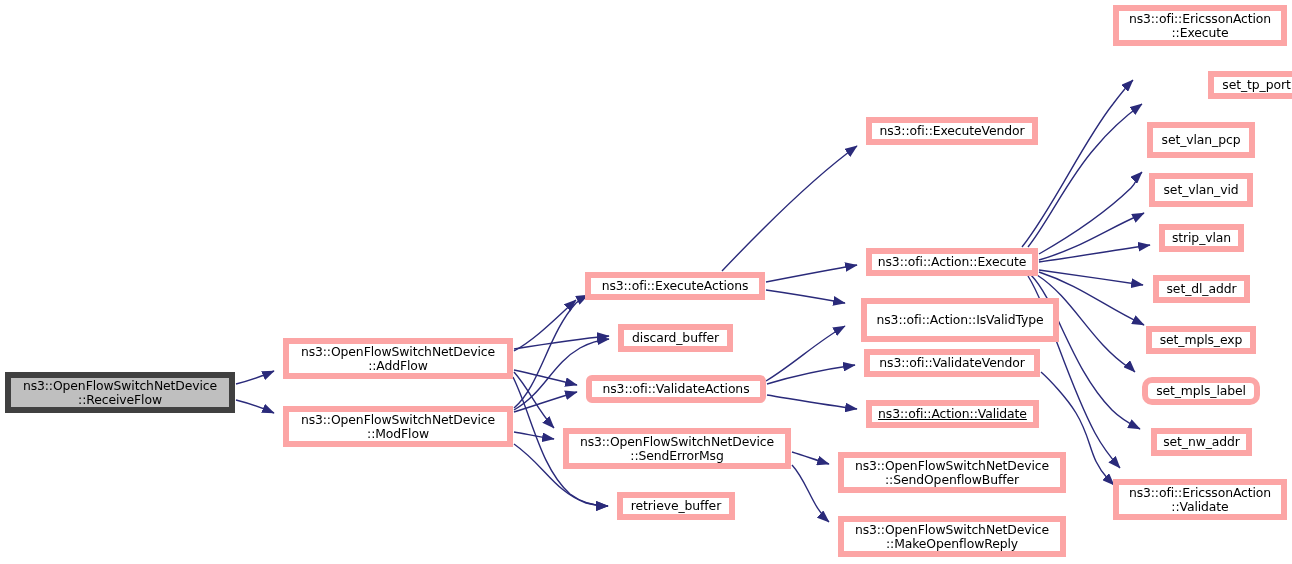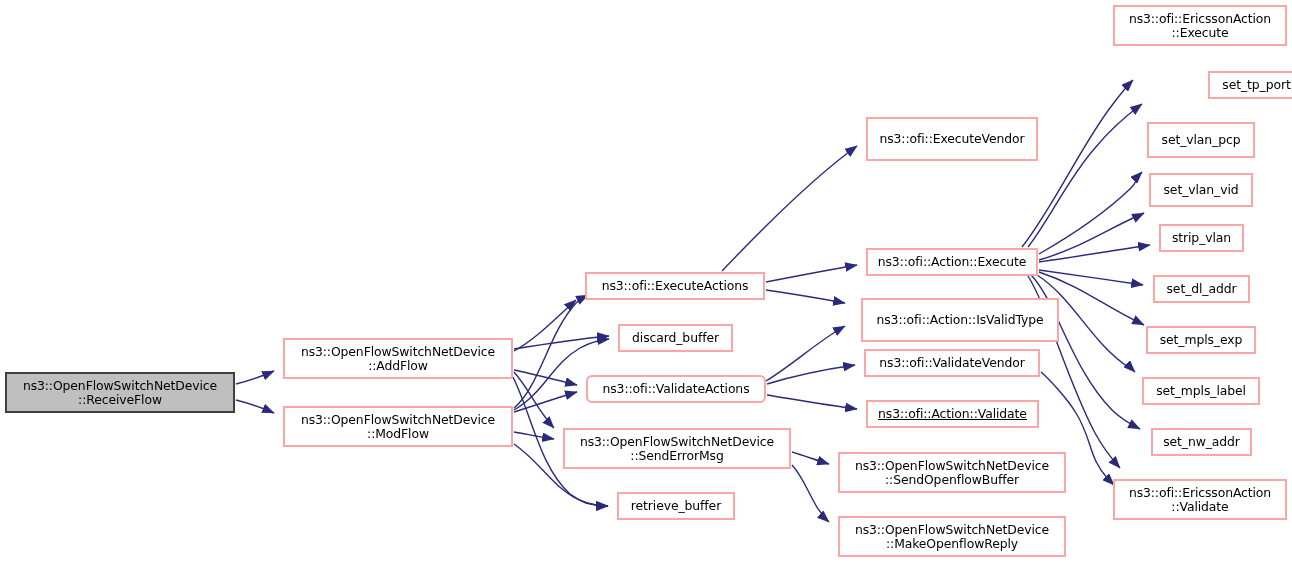--- a/index.html
+++ b/index.html
@@ -21,21 +21,21 @@
   svg.edges {
     position: absolute;
     left: 0;
     top: 0;
     width: 1292px;
     height: 564px;
   }
   .node {
     position: absolute;
     box-sizing: border-box;
-    border: 2px solid #fca5a5;
+    border: 6px solid #fca5a5;
     background: #ffffff;
     color: #000000;
     font-size: 12.4px;
     line-height: 13.6px;
     display: flex;
     align-items: center;
     justify-content: center;
     text-align: center;
     white-space: pre-line;
     letter-spacing: -0.1px;
@@ -99,35 +99,35 @@
       <div class="node" style="left: 283px; top: 338px; width: 230px; height: 41px;"><span class="node-label">ns3::OpenFlowSwitchNetDevice
 ::AddFlow</span></div>
       <div class="node" style="left: 283px; top: 406px; width: 230px; height: 41px;"><span class="node-label">ns3::OpenFlowSwitchNetDevice
 ::ModFlow</span></div>
       <div class="node" style="left: 585px; top: 272px; width: 180px; height: 28px;"><span class="node-label">ns3::ofi::ExecuteActions</span></div>
       <div class="node" style="left: 618px; top: 324px; width: 115px; height: 28px;"><span class="node-label">discard_buffer</span></div>
       <div class="node" style="left: 586px; top: 375px; width: 180px; height: 28px; border-radius: 6px;"><span class="node-label">ns3::ofi::ValidateActions</span></div>
       <div class="node" style="left: 563px; top: 428px; width: 228px; height: 41px;"><span class="node-label">ns3::OpenFlowSwitchNetDevice
 ::SendErrorMsg</span></div>
       <div class="node" style="left: 617px; top: 492px; width: 118px; height: 28px;"><span class="node-label">retrieve_buffer</span></div>
-      <div class="node" style="left: 866px; top: 117px; width: 172px; height: 44px;"><span class="node-label">ns3::ofi::ExecuteVendor</span></div>
+      <div class="node" style="left: 866px; top: 117px; width: 172px; height: 28px;"><span class="node-label">ns3::ofi::ExecuteVendor</span></div>
       <div class="node" style="left: 866px; top: 248px; width: 172px; height: 28px;"><span class="node-label">ns3::ofi::Action::Execute</span></div>
       <div class="node" style="left: 861px; top: 298px; width: 198px; height: 44px;"><span class="node-label">ns3::ofi::Action::IsValidType</span></div>
       <div class="node" style="left: 864px; top: 349px; width: 176px; height: 28px;"><span class="node-label">ns3::ofi::ValidateVendor</span></div>
       <div class="node" style="left: 866px; top: 400px; width: 173px; height: 28px; text-decoration: underline;"><span class="node-label">ns3::ofi::Action::Validate</span></div>
       <div class="node" style="left: 838px; top: 452px; width: 228px; height: 41px;"><span class="node-label">ns3::OpenFlowSwitchNetDevice
 ::SendOpenflowBuffer</span></div>
       <div class="node" style="left: 838px; top: 516px; width: 228px; height: 41px;"><span class="node-label">ns3::OpenFlowSwitchNetDevice
 ::MakeOpenflowReply</span></div>
       <div class="node" style="left: 1113px; top: 5px; width: 174px; height: 41px;"><span class="node-label">ns3::ofi::EricssonAction
 ::Execute</span></div>
       <div class="node" style="left: 1208px; top: 71px; width: 97px; height: 28px;"><span class="node-label">set_tp_port</span></div>
       <div class="node" style="left: 1147px; top: 122px; width: 108px; height: 36px;"><span class="node-label">set_vlan_pcp</span></div>
       <div class="node" style="left: 1149px; top: 173px; width: 104px; height: 34px;"><span class="node-label">set_vlan_vid</span></div>
       <div class="node" style="left: 1159px; top: 224px; width: 85px; height: 28px;"><span class="node-label">strip_vlan</span></div>
       <div class="node" style="left: 1153px; top: 275px; width: 97px; height: 28px;"><span class="node-label">set_dl_addr</span></div>
       <div class="node" style="left: 1146px; top: 326px; width: 110px; height: 28px;"><span class="node-label">set_mpls_exp</span></div>
-      <div class="node" style="left: 1142px; top: 377px; width: 118px; height: 28px;"><span class="node-label">set_mpls_label</span></div>
+      <div class="node" style="left: 1142px; top: 377px; width: 118px; height: 28px; border-radius: 10px;"><span class="node-label">set_mpls_label</span></div>
       <div class="node" style="left: 1151px; top: 428px; width: 101px; height: 28px;"><span class="node-label">set_nw_addr</span></div>
       <div class="node" style="left: 1113px; top: 479px; width: 174px; height: 41px;"><span class="node-label">ns3::ofi::EricssonAction
 ::Validate</span></div>
     </div>
 </div>
 
 </body></html>

